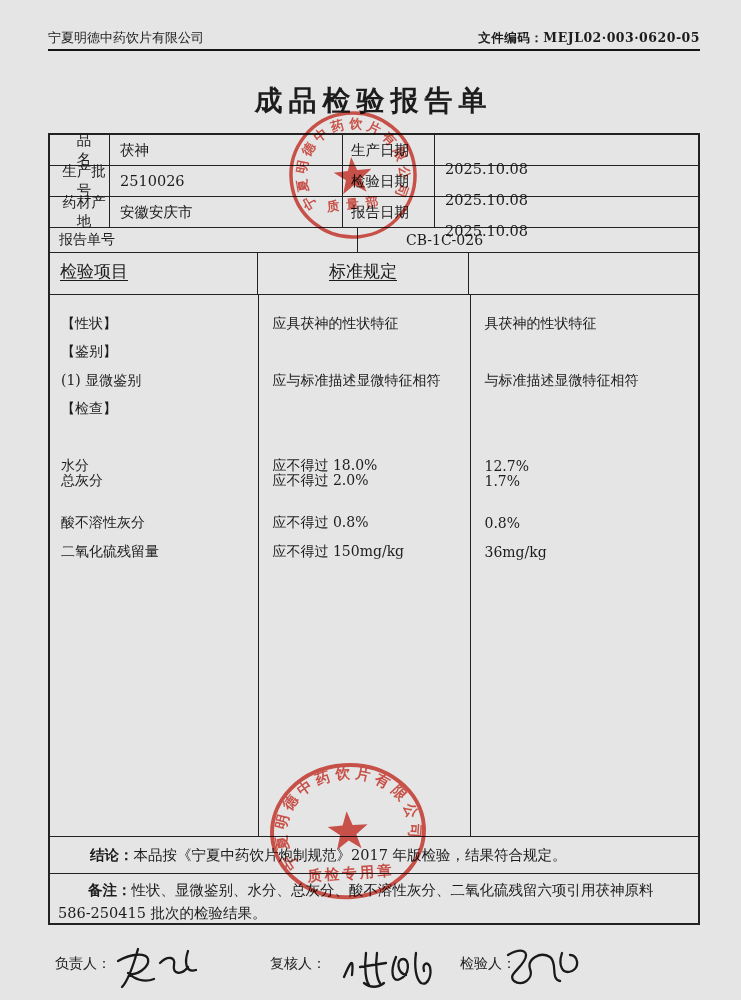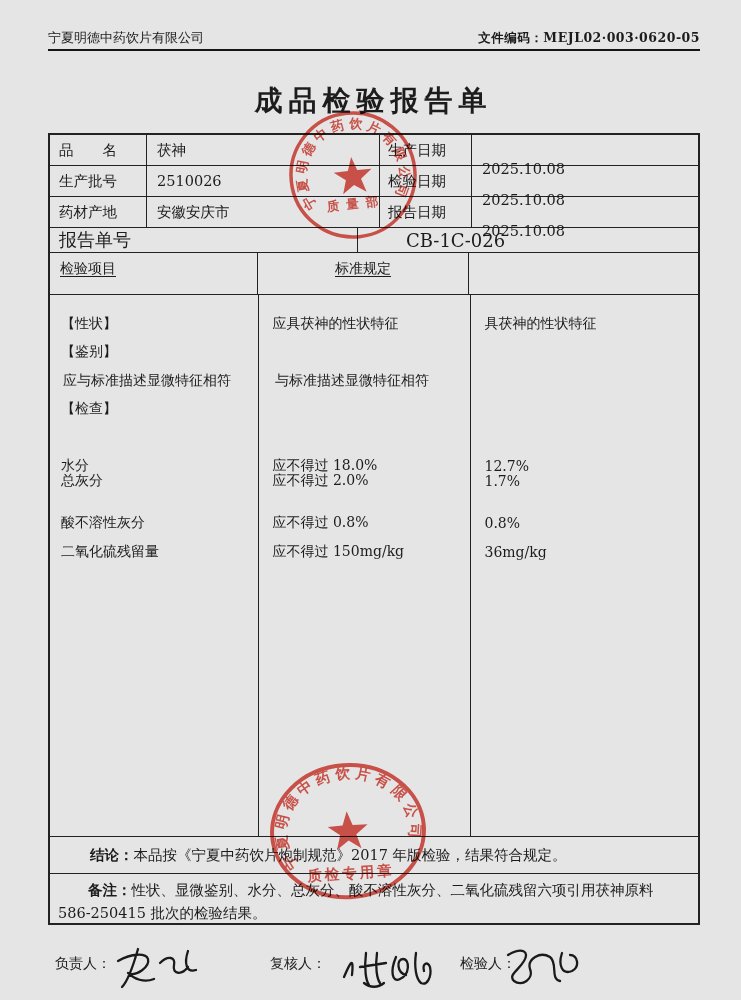--- a/index.html
+++ b/index.html
@@ -12,29 +12,29 @@
   .hdr-rule { position:absolute; left:48px; width:652px; top:49px; border-top:2.5px solid #151515; }
 
   
   .title { position:absolute; top:82px; left:0; width:100%; text-align:center; font-size:28px; font-weight:bold; letter-spacing:6px; text-indent:6px; }
 
   
   .tbl { position:absolute; left:48px; top:133px; width:652px; height:792px; border:2px solid #222; box-sizing:border-box; font-size:14.5px; background:transparent; }
   .tbl * { box-sizing:border-box; }
   .r { display:flex; border-bottom:1.5px solid #222; }
   .r-info { height:31px; }
-  .r-no { height:25px; font-size:18px; }
-  .ca { width:97px; border-right:1.5px solid #222; display:flex; align-items:center; padding-left:9px; }
+  .r-no { height:25px; font-size:14px; }
+  .ca { width:60px; border-right:1.5px solid #222; display:flex; align-items:center; padding-left:9px;text-align:center; }
   .cb { width:233px; border-right:1.5px solid #222; display:flex; align-items:center; padding-left:10px; }
   .cc { width:92px;  border-right:1.5px solid #222; display:flex; align-items:center; padding-left:8px; }
   .cd { flex:1; display:flex; align-items:center; padding-left:10px;margin-top:34px; }
   .cl { width:308px; border-right:1.5px solid #222; display:flex; align-items:center; padding-left:9px; }
   .cr { flex:1; display:flex; align-items:center; padding-left:8px;margin-left:40px; }
 
-  .r-head { height:42px; font-size:14px; }
+  .r-head { height:42px; font-size:17px; }
   .h1 { width:208px; border-right:1.5px solid #222; padding:7px 0 0 10px; }
   .h2 { width:211px; border-right:1.5px solid #222; padding-top:7px; text-align:center; }
   .h3 { flex:1; padding-top:7px; text-align:center; }
   .ul { text-decoration:underline; text-underline-offset:3px; }
 
   .bd { position:relative; height:542px; border-bottom:1.5px solid #222; font-size:14px; }
   .v1 { position:absolute; left:208px; top:0; bottom:0; border-left:1.5px solid #222; }
   .v2 { position:absolute; left:420px; top:0; bottom:0; border-left:1.5px solid #222; }
   .brow { position:absolute; left:0; width:100%; height:28px; display:flex; align-items:center; }
   .bi { width:209.5px; padding-left:11px; }
@@ -116,20 +116,21 @@
         <div class="bi">【性状】</div>
         <div class="bs">应具茯神的性状特征</div>
         <div class="br">具茯神的性状特征</div>
       </div>
       <div class="brow" style="top:43px">
         <div class="bi">【鉴别】</div>
         <div class="bs"></div>
         <div class="br"></div>
       </div>
       <div class="brow" style="top:72px">
+        <div class="bi">(1) 显微鉴别</div>
         <div class="bs">应与标准描述显微特征相符</div>
         <div class="br">与标准描述显微特征相符</div>
       </div>
       <div class="brow" style="top:100px">
         <div class="bi">【检查】</div>
         <div class="bs"></div>
         <div class="br"></div>
       </div>
       <div class="brow" style="top:157px">
         <div class="bi">水分</div>

